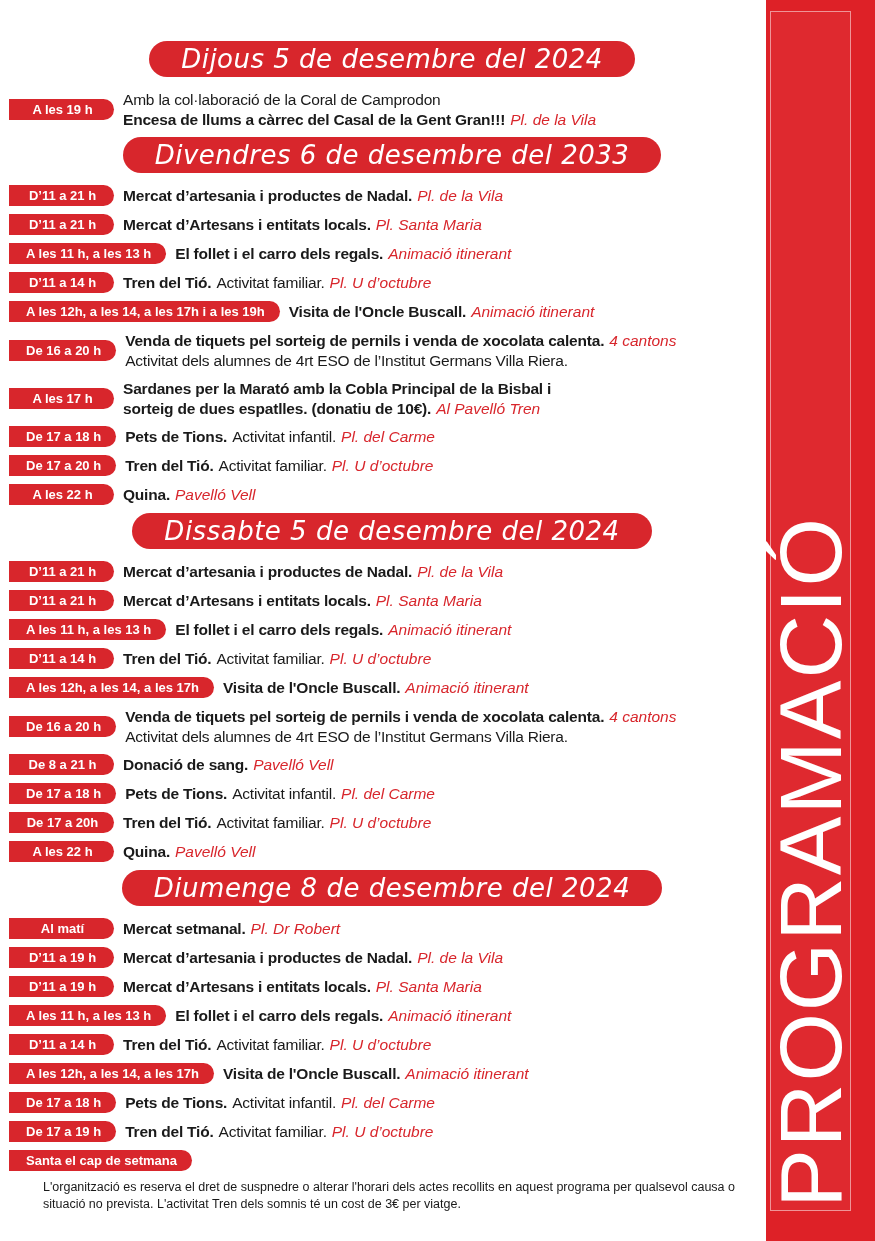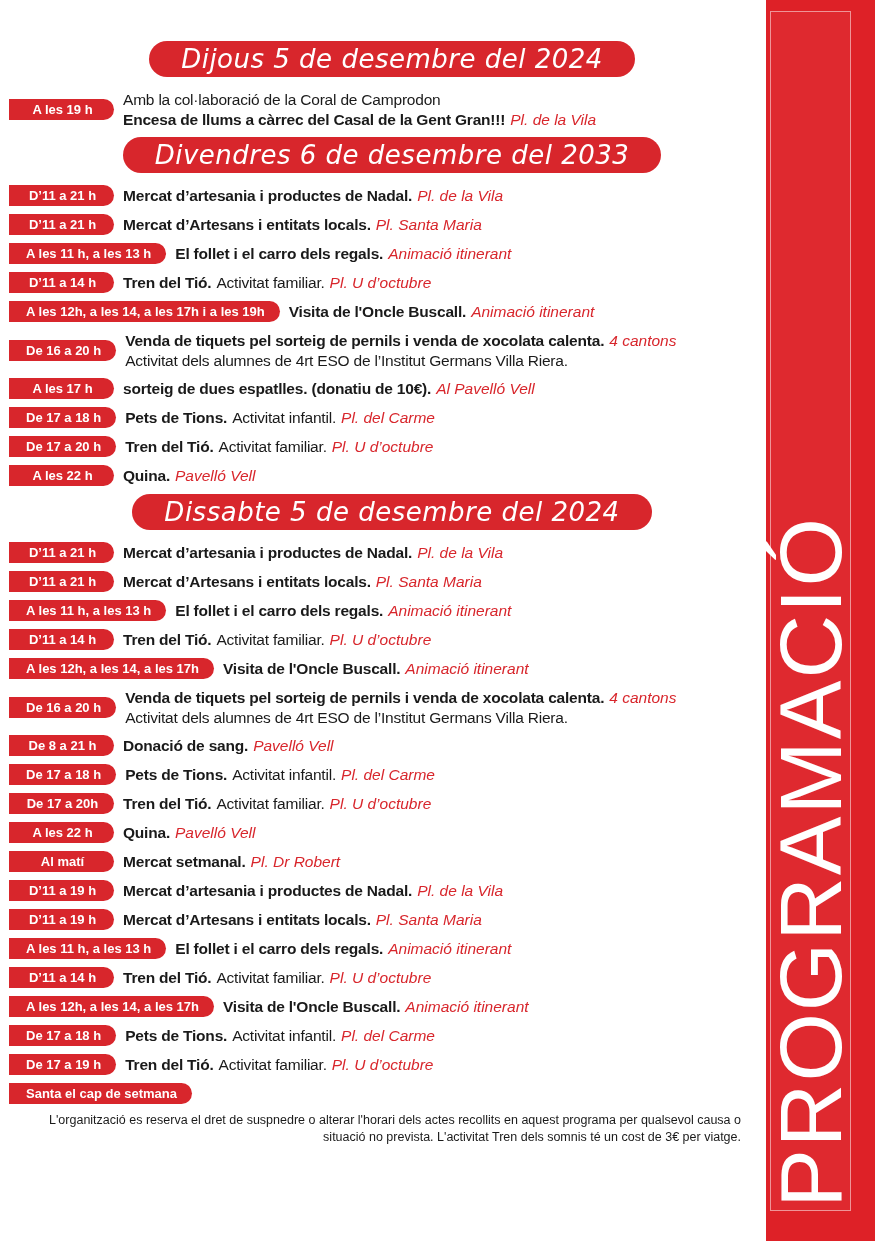--- a/index.html
+++ b/index.html
@@ -34,21 +34,21 @@
   }
   .event-text{padding-left:9px;font-size:15.5px;line-height:21px}
   .line{white-space:nowrap}
   .line + .line{line-height:19px}
   .seg.b{font-weight:bold;letter-spacing:-.2px}
   .seg.n{letter-spacing:-.2px}
   .seg.r{color:var(--red);font-style:italic}
   .seg + .seg{margin-left:5px}
   
   .footer{
-    width:766px;text-align:right;font-size:12.5px;line-height:1.32;
+    width:766px;text-align:left;font-size:12.5px;line-height:1.32;
     margin-top:4px;padding:0 34px;
   }
   
   .sidebar{position:absolute;top:0;right:0;width:109px;height:1241px;background:var(--sidebar-red)}
   .sidebar-frame{
     position:absolute;left:4px;top:11px;right:24px;bottom:30px;
     border:1px solid rgba(255,255,255,.5);background:rgba(255,255,255,.04);
   }
   .sidebar-title{
     position:absolute;bottom:2px;left:50%;
@@ -112,21 +112,22 @@
         <div class="event-row">
     <span class="time-badge">De 16 a 20 h</span>
     <div class="event-text">
             <div class="line"><span class="seg b">Venda de tiquets pel sorteig de pernils i venda de xocolata calenta.</span><span class="seg r">4 cantons</span></div>
             <div class="line"><span class="seg n">Activitat dels alumnes de 4rt ESO de l’Institut Germans Villa Riera.</span></div>
           </div>
   </div>
         <div class="event-row">
     <span class="time-badge">A les 17 h</span>
     <div class="event-text">
-            <div class="line"><span class="seg b">sorteig de dues espatlles. (donatiu de 10€).</span><span class="seg r">Al Pavelló Vell</span></div>
+            <div class="line"><span class="seg b">Sardanes per la Marató amb la Cobla Principal de la Bisbal i</span></div>
+            <div class="line"><span class="seg b">sorteig de dues espatlles. (donatiu de 10€).</span><span class="seg r">Al Pavelló Tren</span></div>
           </div>
   </div>
         <div class="event-row">
     <span class="time-badge">De 17 a 18 h</span>
     <div class="event-text">
             <div class="line"><span class="seg b">Pets de Tions.</span><span class="seg n">Activitat infantil.</span><span class="seg r">Pl. del Carme</span></div>
           </div>
   </div>
         <div class="event-row">
     <span class="time-badge">De 17 a 20 h</span>
@@ -201,20 +202,23 @@
           </div>
   </div>
         <div class="event-row">
     <span class="time-badge">A les 22 h</span>
     <div class="event-text">
             <div class="line"><span class="seg b">Quina.</span><span class="seg r">Pavelló Vell</span></div>
           </div>
   </div>
       </section>
       <section class="day-section">
+        <div class="day-header">
+          <span class="pill">Diumenge 8 de desembre del 2024</span>
+        </div>
         <div class="event-row">
     <span class="time-badge">Al matí</span>
     <div class="event-text">
             <div class="line"><span class="seg b">Mercat setmanal.</span><span class="seg r">Pl. Dr Robert</span></div>
           </div>
   </div>
         <div class="event-row">
     <span class="time-badge">D’11 a 19 h</span>
     <div class="event-text">
             <div class="line"><span class="seg b">Mercat d’artesania i productes de Nadal.</span><span class="seg r">Pl. de la Vila</span></div>

